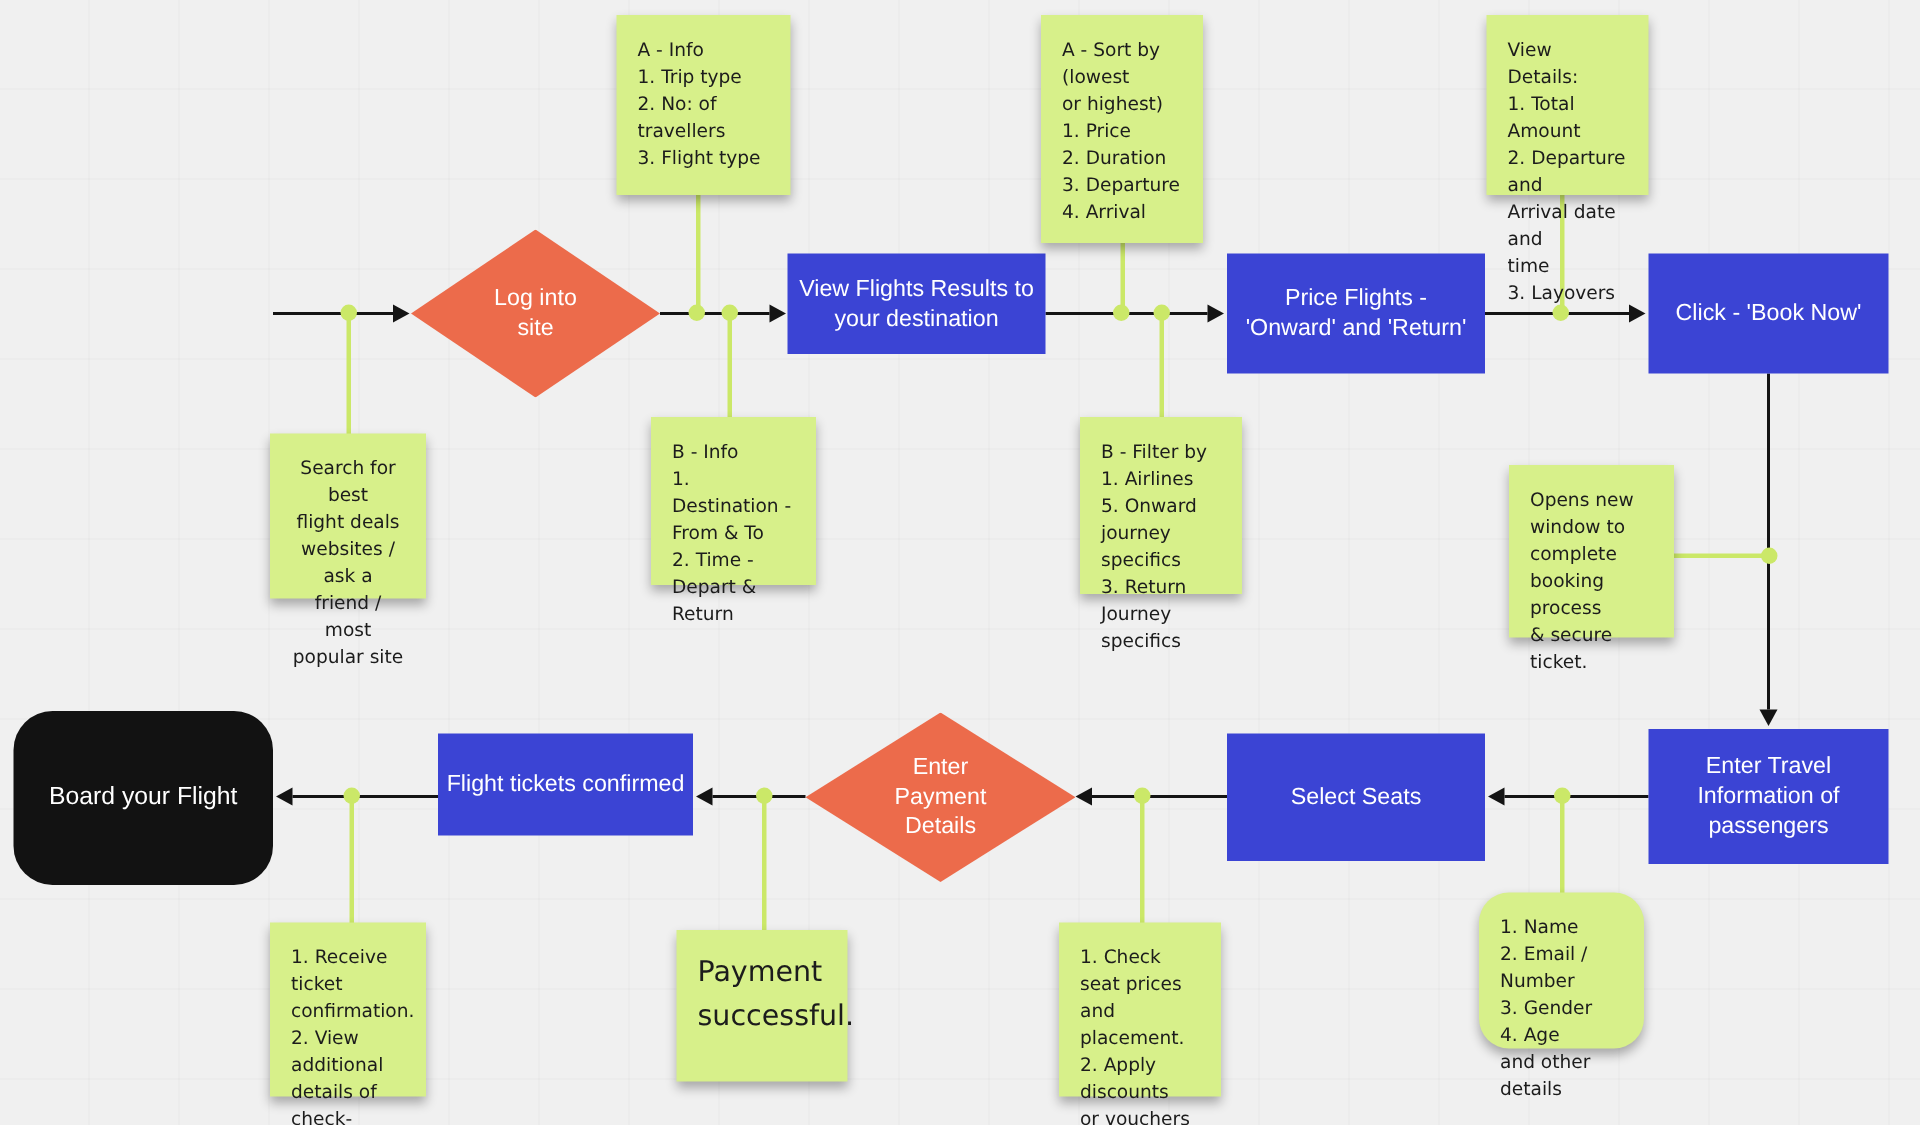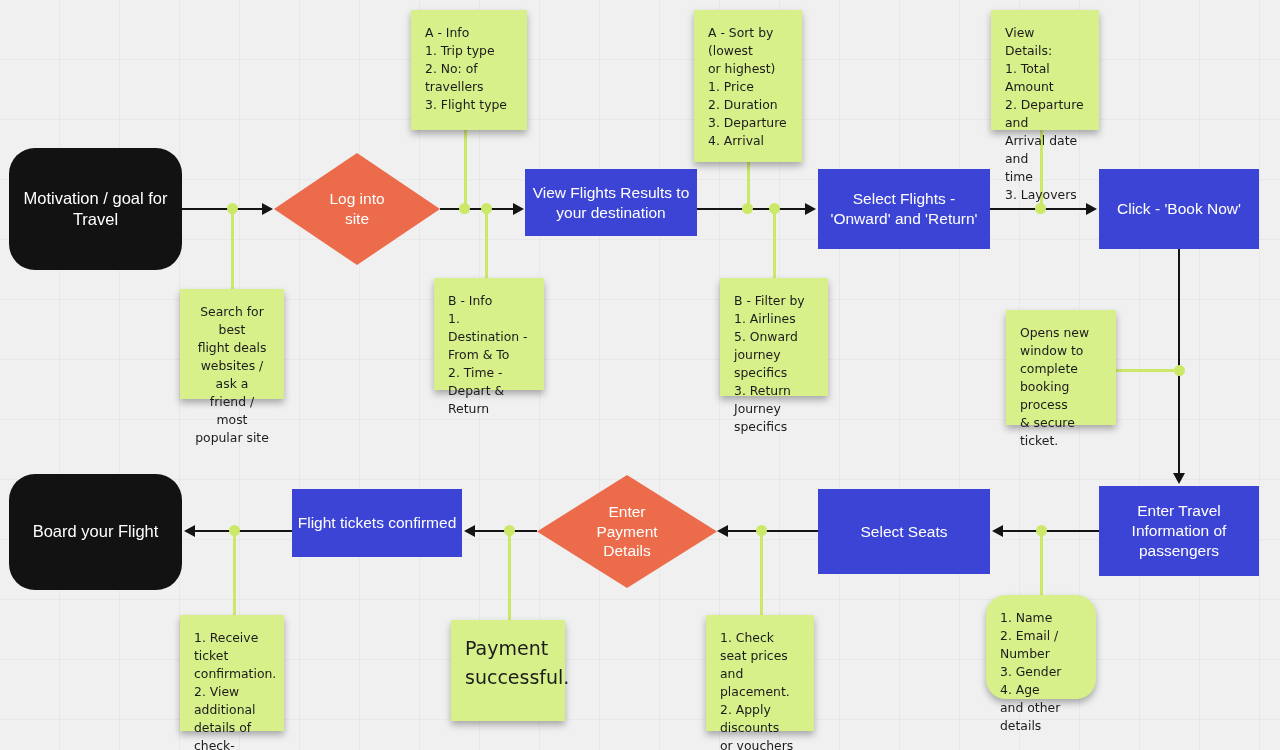--- a/index.html
+++ b/index.html
@@ -138,38 +138,34 @@
 1. Total Amount
 2. Departure and
 Arrival date and
 time
 3. Layovers</div>
 
   <div class="note-link nl-v" style="left:464px; top:130px; height:79px;"></div>
   <div class="note-link nl-v" style="left:747px; top:130px; height:79px;"></div>
   <div class="note-link nl-v" style="left:1040px; top:130px; height:79px;"></div>
 
-  <div class="node terminator" style="left:9px; top:148px; width:173px; height:122px;">
-    <span class="lbl">Motivation / goal for
-Travel</span>
-  </div>
 
   <div class="node decision" style="left:274px; top:153px; width:166px; height:112px;">
     <div class="diamond-bg"></div>
     <span class="lbl">Log into
 site</span>
   </div>
 
   <div class="node process" style="left:525px; top:169px; width:172px; height:67px;">
     <span class="lbl">View Flights Results to
 your destination</span>
   </div>
 
   <div class="node process" style="left:818px; top:169px; width:172px; height:80px;">
-    <span class="lbl">Select Flights -
+    <span class="lbl">Price Flights -
 'Onward' and 'Return'</span>
   </div>
 
   <div class="node process" style="left:1099px; top:169px; width:160px; height:80px;">
     <span class="lbl">Click - 'Book Now'</span>
   </div>
 
   <div class="arrow-line arrow-h" style="left:182px; top:208px; width:80px;"></div>
   <div class="arrow-head ah-right" style="left:262px; top:203px;"></div>
 

